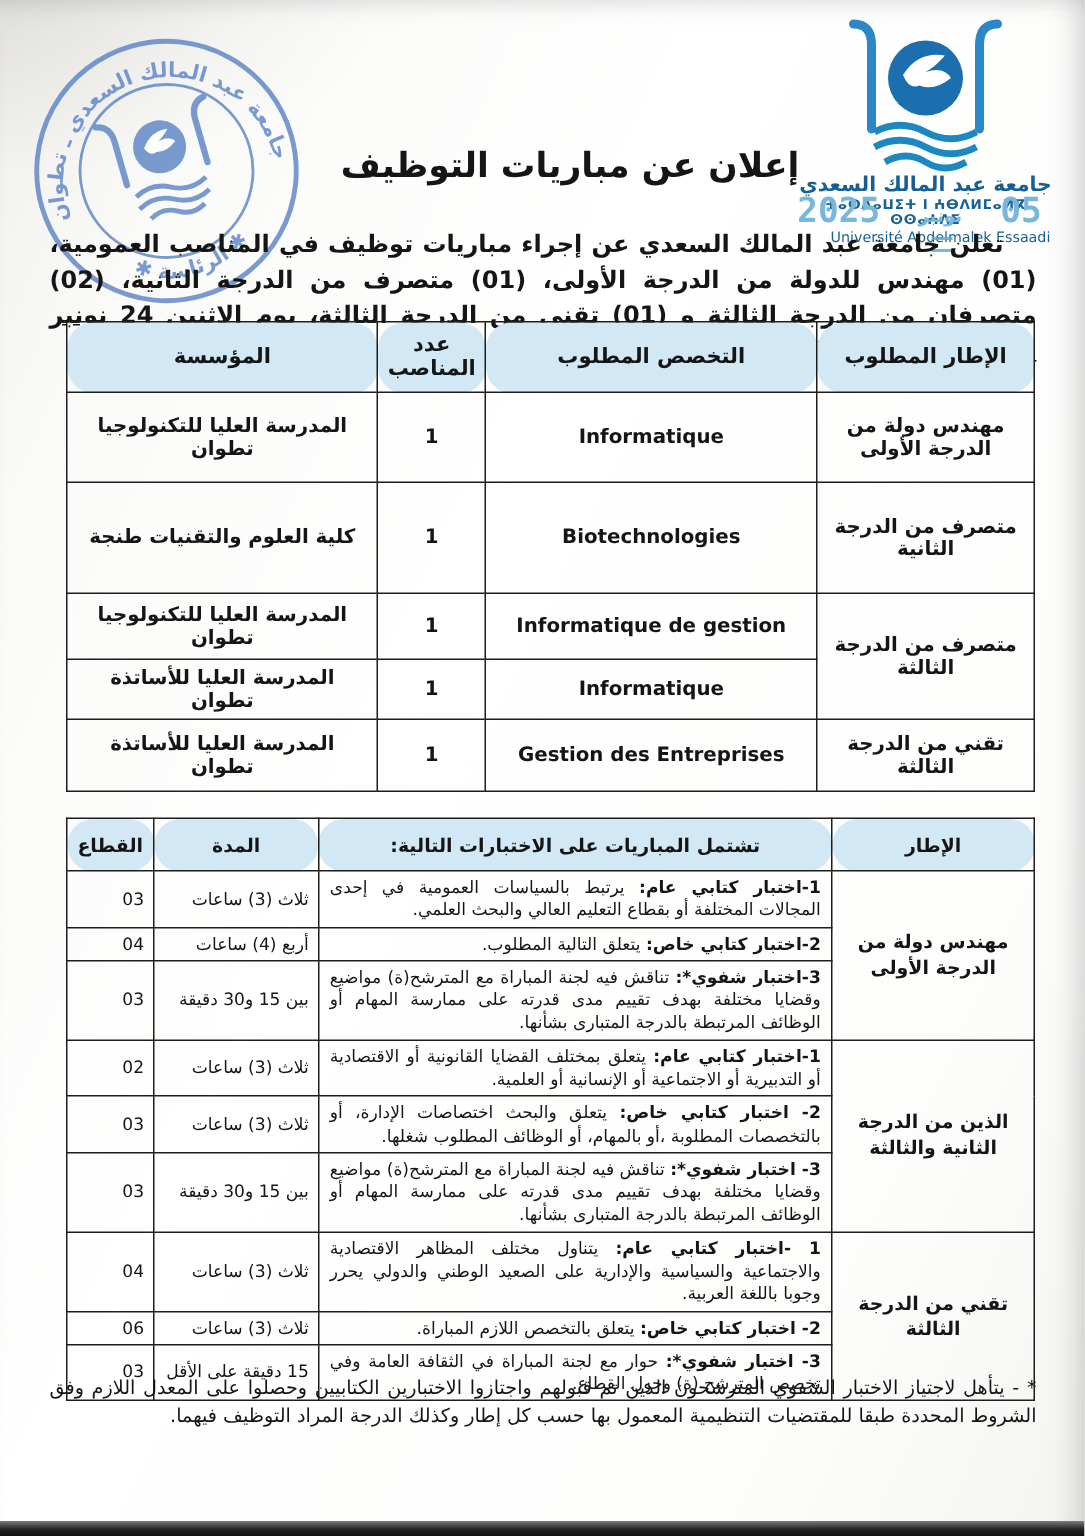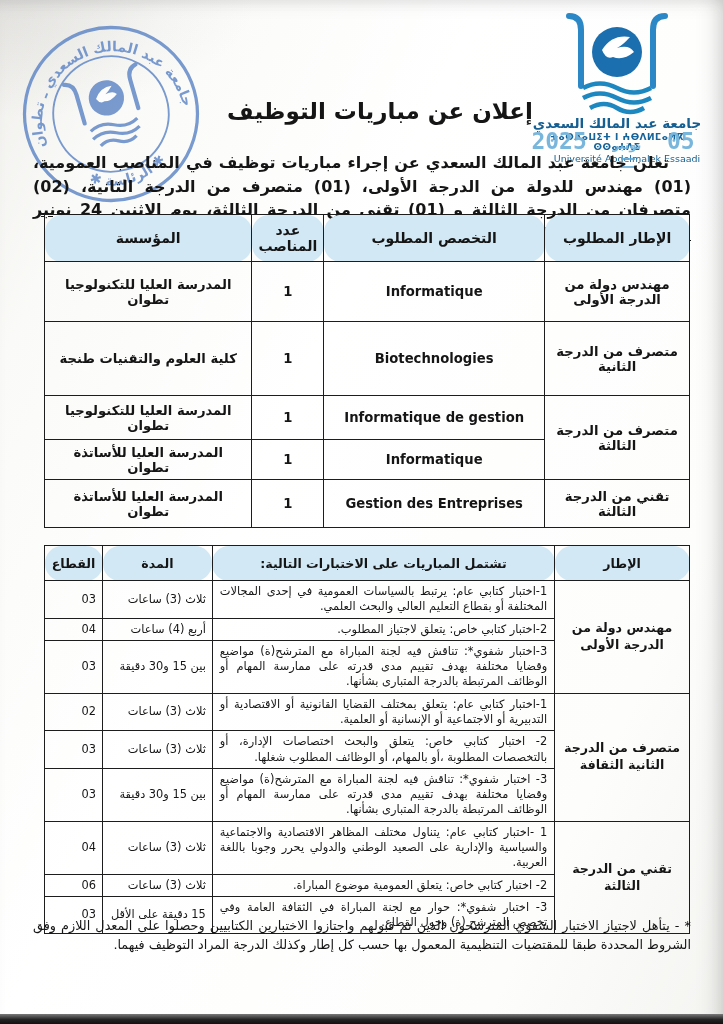--- a/index.html
+++ b/index.html
@@ -34,21 +34,21 @@
   .t1{position:absolute;right:33px;top:214px;width:646px;}
   .t2{position:absolute;right:33px;top:545px;width:646px;}
   .t1 td,.t1 th,.t2 td,.t2 th{border:1.4px solid #1d1d1d;padding:2px 6px;vertical-align:middle;}
   .t1 th,.t2 th{background:#d2e9f5;font-weight:700;border-radius:17px;}
   .t1 th{font-size:14px;height:42px;}
   .t1 td{font-size:13.2px;font-weight:700;text-align:center;}
   .t1 .h1{height:60px}.t1 .h2{height:74px}.t1 .h3{height:44px}.t1 .h4{height:40px}.t1 .h5{height:48px}
   .t2 th{font-size:12.6px;height:30px;}
   .t2 td{font-size:11.4px;line-height:1.34;}
   .t2 td.exam{text-align:justify;padding:3px 7px;}
-  .t2 td.exam b{font-weight:400;}
+  .t2 td.exam b{font-weight:700;}
   .t2 td.dur,.t2 td.coef{text-align:right;}
   .t2 td.frame{text-align:center;font-weight:700;font-size:12.6px;}
   .t2 tr.sub td{border-top:1.6px dotted #555;}
   .note{position:absolute;left:33px;top:916px;width:658px;direction:rtl;
     font-size:12.8px;font-weight:400;line-height:1.5;text-align:justify;}
   .corner-shade{position:absolute;left:0;top:0;width:260px;height:120px;
     background:radial-gradient(ellipse at 0% 0%,rgba(90,90,90,.10),rgba(0,0,0,0) 70%);pointer-events:none;}
 </style>
 </head>
 <body>
@@ -173,32 +173,32 @@
       <th>القطاع</th>
     </tr>
 
     <tr>
       <td class="frame" rowspan="3">مهندس دولة من الدرجة الأولى</td>
       <td class="exam"><b>1-اختبار كتابي عام:</b><span> يرتبط بالسياسات العمومية في إحدى المجالات المختلفة أو بقطاع التعليم العالي والبحث العلمي.</span></td>
       <td class="dur">ثلاث (3) ساعات</td>
       <td class="coef">03</td>
     </tr>
     <tr class="sub">
-      <td class="exam"><b>2-اختبار كتابي خاص:</b><span> يتعلق لاجتياز المطلوب.</span></td>
+      <td class="exam"><b>2-اختبار كتابي خاص:</b><span> يتعلق التالية المطلوب.</span></td>
       <td class="dur">أربع (4) ساعات</td>
       <td class="coef">04</td>
     </tr>
     <tr class="sub">
       <td class="exam"><b>3-اختبار شفوي*:</b><span> تناقش فيه لجنة المباراة مع المترشح(ة) مواضيع وقضايا مختلفة بهدف تقييم مدى قدرته على ممارسة المهام أو الوظائف المرتبطة بالدرجة المتبارى بشأنها.</span></td>
       <td class="dur">بين 15 و30 دقيقة</td>
       <td class="coef">03</td>
     </tr>
 
     <tr>
-      <td class="frame" rowspan="3">متصرف من الدرجة الثانية الثقافة</td>
+      <td class="frame" rowspan="3">الذين من الدرجة الثانية والثالثة</td>
       <td class="exam"><b>1-اختبار كتابي عام:</b><span> يتعلق بمختلف القضايا القانونية أو الاقتصادية أو التدبيرية أو الاجتماعية أو الإنسانية أو العلمية.</span></td>
       <td class="dur">ثلاث (3) ساعات</td>
       <td class="coef">02</td>
     </tr>
     <tr class="sub">
       <td class="exam"><b>2- اختبار كتابي خاص:</b><span> يتعلق والبحث اختصاصات الإدارة، أو بالتخصصات المطلوبة ،أو بالمهام، أو الوظائف المطلوب شغلها.</span></td>
       <td class="dur">ثلاث (3) ساعات</td>
       <td class="coef">03</td>
     </tr>
     <tr class="sub">
@@ -207,21 +207,21 @@
       <td class="coef">03</td>
     </tr>
 
     <tr>
       <td class="frame" rowspan="3">تقني من الدرجة الثالثة</td>
       <td class="exam"><b>1 -اختبار كتابي عام:</b><span> يتناول مختلف المظاهر الاقتصادية والاجتماعية والسياسية والإدارية على الصعيد الوطني والدولي يحرر وجوبا باللغة العربية.</span></td>
       <td class="dur">ثلاث (3) ساعات</td>
       <td class="coef">04</td>
     </tr>
     <tr class="sub">
-      <td class="exam"><b>2- اختبار كتابي خاص:</b><span> يتعلق العمومية موضوع المباراة.</span></td>
+      <td class="exam"><b>2- اختبار كتابي خاص:</b><span> يتعلق بالتخصص اللازم المباراة.</span></td>
       <td class="dur">ثلاث (3) ساعات</td>
       <td class="coef">06</td>
     </tr>
     <tr class="sub">
       <td class="exam"><b>3- اختبار شفوي*:</b><span> حوار مع لجنة المباراة في الثقافة العامة وفي تخصص المترشح (ة) وحول القطاع.</span></td>
       <td class="dur">15 دقيقة على الأقل</td>
       <td class="coef">03</td>
     </tr>
   </tbody>
     </table>

